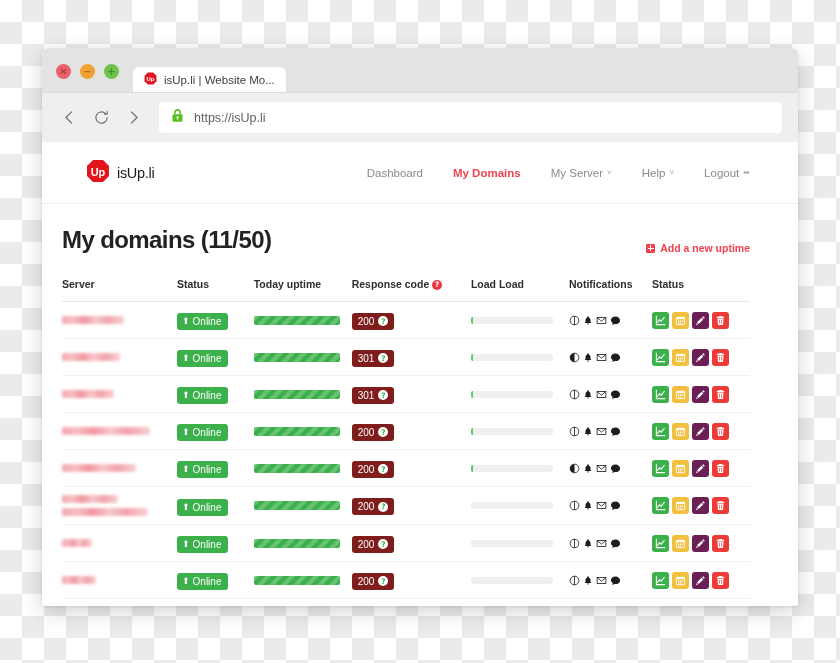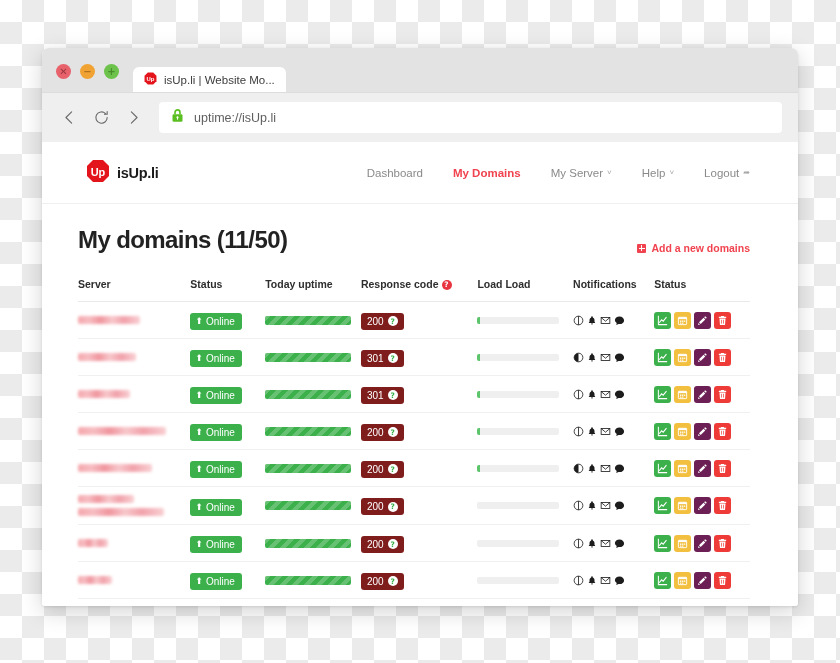--- a/index.html
+++ b/index.html
@@ -116,42 +116,42 @@
   .site-header {
     height: 62px;
     display: flex;
     align-items: center;
     padding: 0 48px 0 44px;
     border-bottom: 1px solid #efefef;
   }
   .brand { display: flex; align-items: center; gap: 7px; }
   .brand-name {
     font-size: 14.5px;
-    font-weight: bold;
+    font-weight: normal;
     color: #1b1b1b;
     letter-spacing: -0.3px;
   }
   .nav {
     margin-left: auto;
     display: flex;
     align-items: center;
     gap: 30px;
   }
   .nav-item {
     font-size: 11.5px;
     color: #8a8a8a;
     display: flex;
     align-items: center;
     gap: 4px;
     white-space: nowrap;
   }
   .nav-item.active { color: #f0434f; font-weight: bold; }
   .caret { font-size: 8px; opacity: 0.75; }
 
-  .page-body { padding: 22px 48px 0 36px; }
+  .page-body { padding: 22px 48px 0 20px; }
 
   .title-row {
     display: flex;
     align-items: flex-end;
     justify-content: space-between;
     padding-bottom: 24px;
   }
   .page-title {
     font-size: 24px;
     font-weight: bold;
@@ -364,21 +364,21 @@
       </div>
       <div class="urlfield">
         <span>
           <svg width="15" height="15" viewBox="0 0 24 24">
             <rect x="4" y="10" width="16" height="12" rx="2" fill="#5bbf21"></rect>
             <path d="M8 10 V7 a4 4 0 0 1 8 0 v3" fill="none" stroke="#5bbf21" stroke-width="2.6"></path>
             <circle cx="12" cy="15" r="1.7" fill="#ffffff"></circle>
             <rect x="11.2" y="15" width="1.6" height="3.6" fill="#ffffff"></rect>
           </svg>
         </span>
-        <span class="urltext">uptime://isUp.li</span>
+        <span class="urltext">https://isUp.li</span>
       </div>
     </div>
 
     <div class="page">
 
       <div class="site-header">
         <div class="brand">
           <span>
             <svg width="24" height="24" viewBox="0 0 24 24">
               <polygon points="7,1 17,1 23,7 23,17 17,23 7,23 1,17 1,7" fill="#e3141c"></polygon>
@@ -408,21 +408,21 @@
           </div>
         </div>
       </div>
 
       <div class="page-body">
 
         <div class="title-row">
           <div class="page-title">My domains (11/50)</div>
           <div class="add-link">
             <span class="plus-box"></span>
-            <span>Add a new domains</span>
+            <span>Add a new uptime</span>
           </div>
         </div>
 
         <table class="domains">
           <thead>
             <tr>
               <th class="col-server">
                 <span>Server</span>
               </th>
               <th class="col-status">

